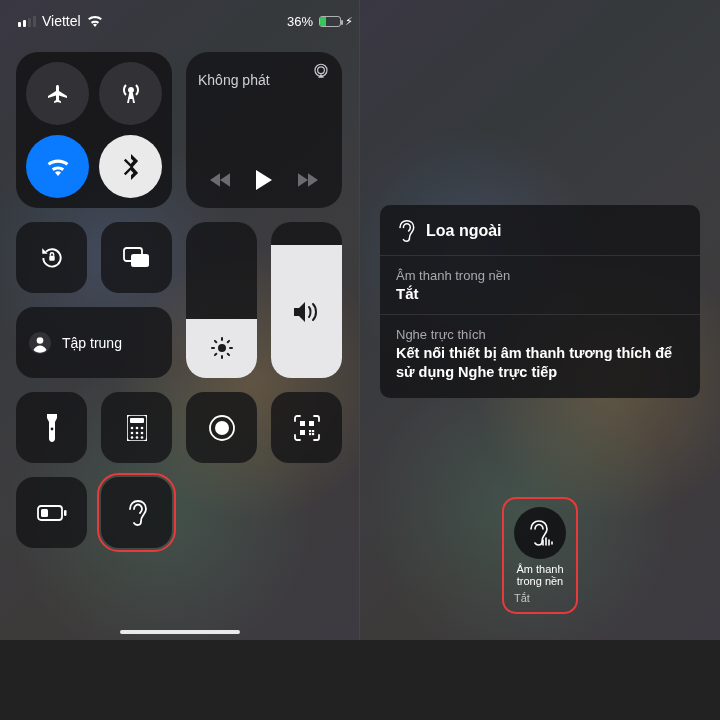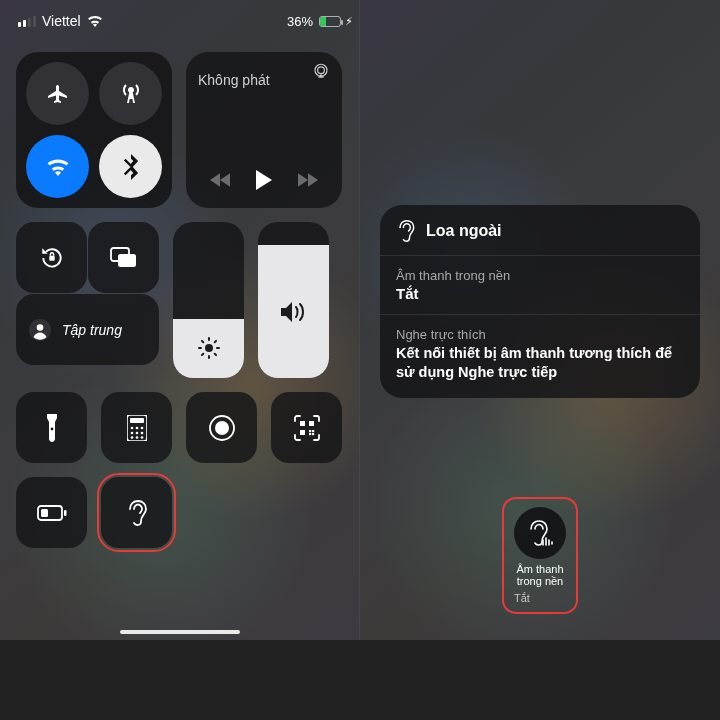--- a/index.html
+++ b/index.html
@@ -90,21 +90,21 @@
   .media-title { font-size:14px; color:#d0d0d4; margin-top:6px;}
   .media-ctrls { display:flex; justify-content:space-around; align-items:center; margin-top:auto; margin-bottom:8px; color:#6b6b70;}
   .media-ctrls .play { color:#fff; }
   .row2 { display:flex; gap:14px; margin-top:14px;}
   .small-slab {
     background: rgba(20,20,22,.8);
     border-radius:18px;
     width:71px; height:71px;
     display:flex; align-items:center; justify-content:center;
   }
-  .col2x2 { display:grid; grid-template-columns:71px 71px; grid-template-rows:71px 71px; gap:1px;font-style:italic;}
+  .col2x2 { display:grid; grid-template-columns:71px 71px; grid-template-rows:71px 71px; gap:14px;}
   .focus-slab {
     grid-column: 1 / span 2;
     height:71px;
     border-radius:18px;
     background:rgba(20,20,22,.8);
     display:flex; align-items:center; gap:10px; padding:0 12px;
     font-size:14px;
   }
   .slider {
     width:71px; height:156px;
@@ -120,21 +120,21 @@
   .slider svg { color:#1c1c1e;}
   .row3 { display:flex; gap:14px; margin-top:14px;}
   .row4 { display:flex; gap:14px; margin-top:14px;}
   .red-box { outline: 2px solid #e83a3a; outline-offset:2px; border-radius:18px;}
   .home-ind { position:absolute; bottom:6px; left:50%; transform:translateX(-50%); width:120px; height:4px; background:#eaeaea; border-radius:3px; z-index:2;}
   
   .screen-right { display:flex; flex-direction:column; }
   .panel {
     margin: 205px 20px 0;
     background: rgba(20,20,22,.82);
-    border-radius:22px;
+    border-radius:10px;
     padding: 14px 16px 16px;
     position:relative;
     z-index:2;
   }
   .panel-header{ display:flex; align-items:center; gap:10px; font-size:16px; font-weight:600; margin-bottom:12px;}
   .panel-row-t{ color:#a8a8ad; font-size:13px;}
   .panel-row-v{ font-size:15px; font-weight:600; margin-top:2px;}
   .panel-sep{ height:1px; background:rgba(255,255,255,.1); margin:12px -16px; }
   .panel-sub{ color:#a8a8ad; font-size:13px;}
   .panel-msg{ font-size:14.5px; font-weight:600; line-height:1.3; margin-top:2px;}

